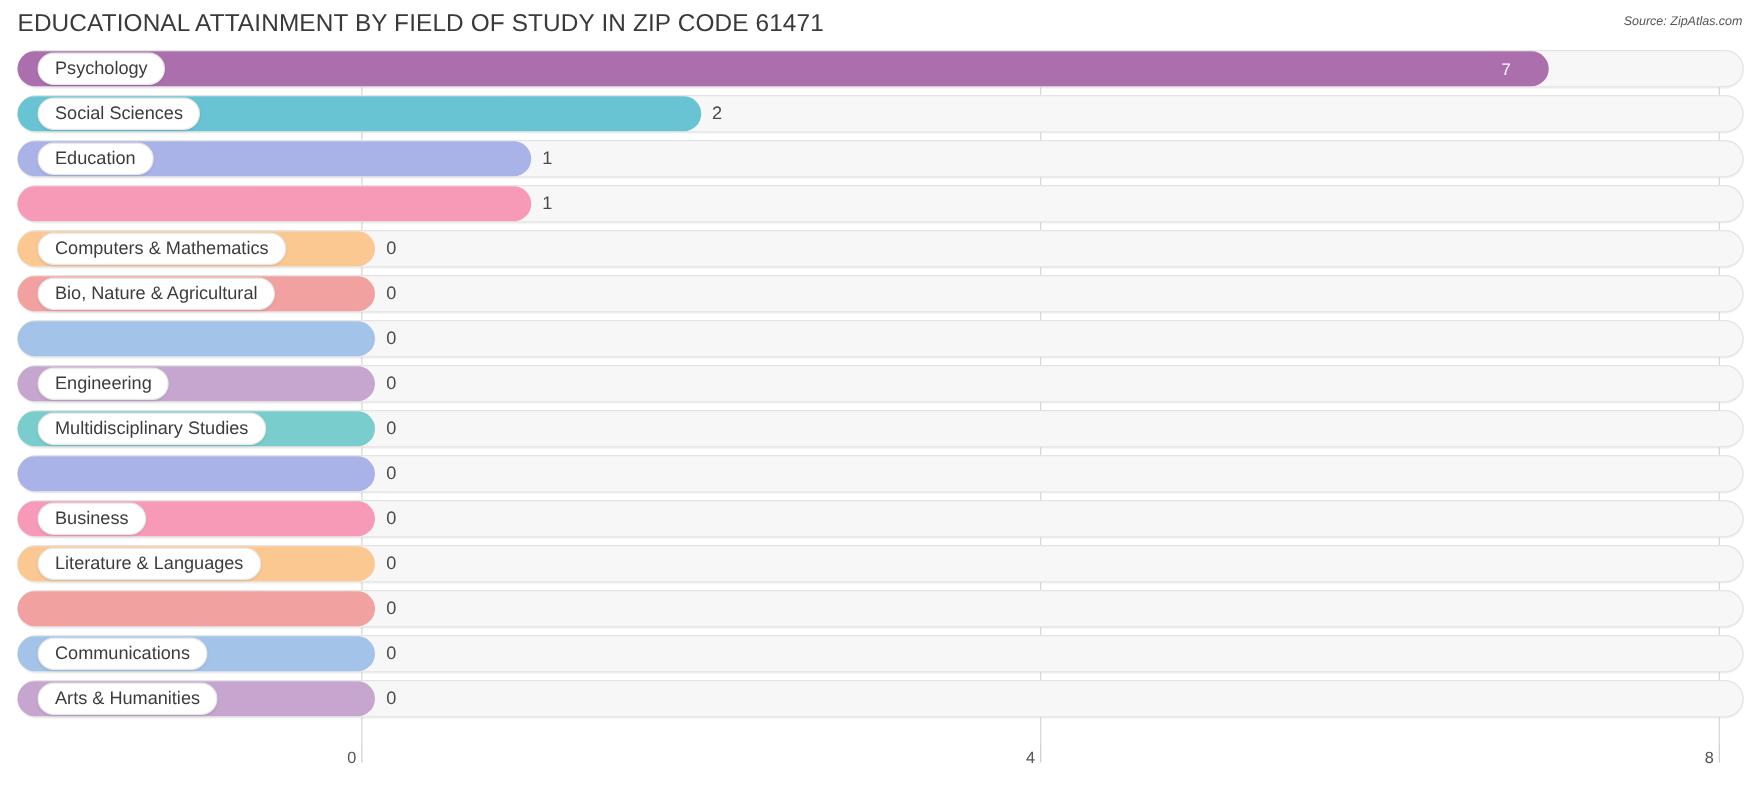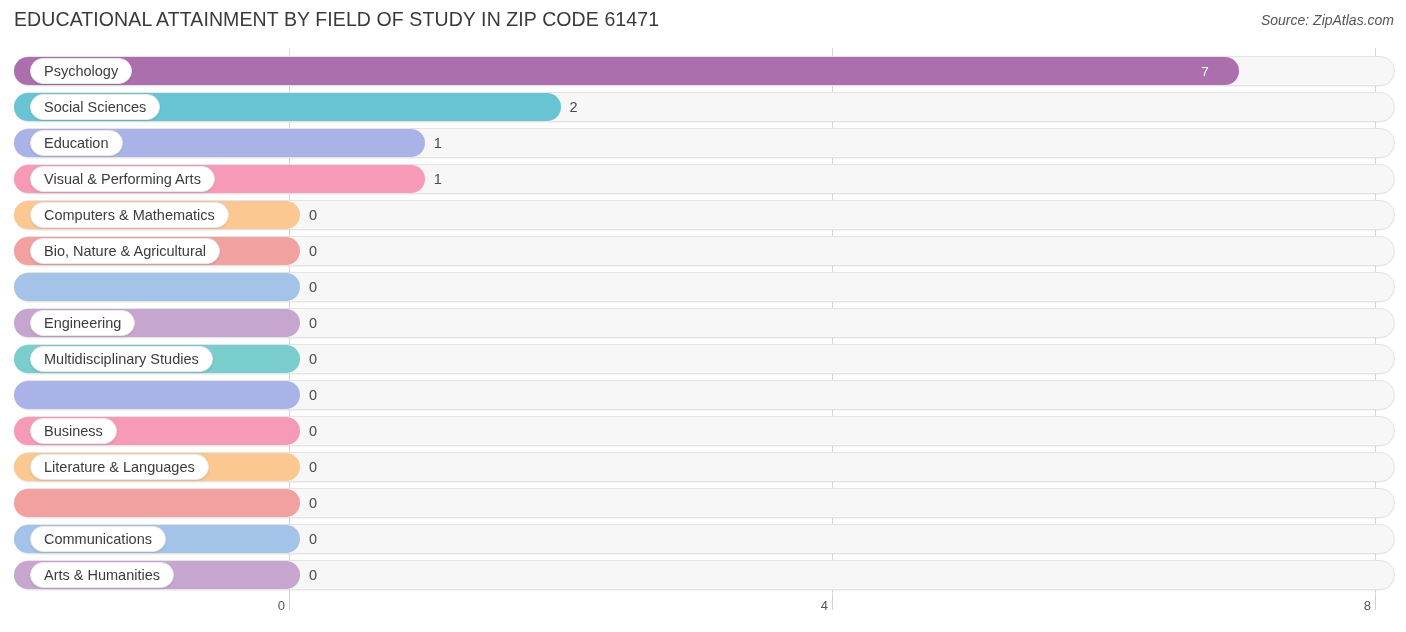--- a/index.html
+++ b/index.html
@@ -28,21 +28,21 @@
     font-size: 19.5px;
     letter-spacing: 0.1px;
     color: #3a3a3a;
     font-weight: 400;
     white-space: nowrap;
   }
   .source {
     position: absolute;
     right: 12px;
     top: 12px;
-    font-size: 14px;
+    font-size: 10px;
     font-style: italic;
     color: #555555;
     white-space: nowrap;
   }
 
   
   .plot {
     position: absolute;
     left: 0;
     top: 40px;
@@ -59,21 +59,21 @@
   .gridline {
     position: absolute;
     top: 8px;
     bottom: 0;
     width: 1px;
     background: #d8d8d8;
   }
 
   .rows {
     position: absolute;
-    left: 0; top: 16px;
+    left: 0; top: 0;
     width: 100%;
   }
 
   .row {
     position: relative;
     height: 30px;
     margin-bottom: 6px;
   }
   .row:first-child { margin-top: 0; }
 
@@ -203,23 +203,20 @@
         <div class="track"></div>
         <div class="bar" style="width: 410.75px; background: rgb(170, 179, 232);"></div>
         <div class="label-pill">
           <span class="label-text">Education</span>
         </div>
         <div class="value-out" style="left: 433.75px;">1</div>
       </div>
       <div class="row">
         <div class="track"></div>
         <div class="bar" style="width: 410.75px; background: rgb(247, 154, 184);"></div>
-        <div class="label-pill">
-          <span class="label-text">Visual &amp; Performing Arts</span>
-        </div>
         <div class="value-out" style="left: 433.75px;">1</div>
       </div>
       <div class="row">
         <div class="track"></div>
         <div class="bar" style="width: 286px; background: rgb(251, 200, 145);"></div>
         <div class="label-pill">
           <span class="label-text">Computers &amp; Mathematics</span>
         </div>
         <div class="value-out" style="left: 309px;">0</div>
       </div>

